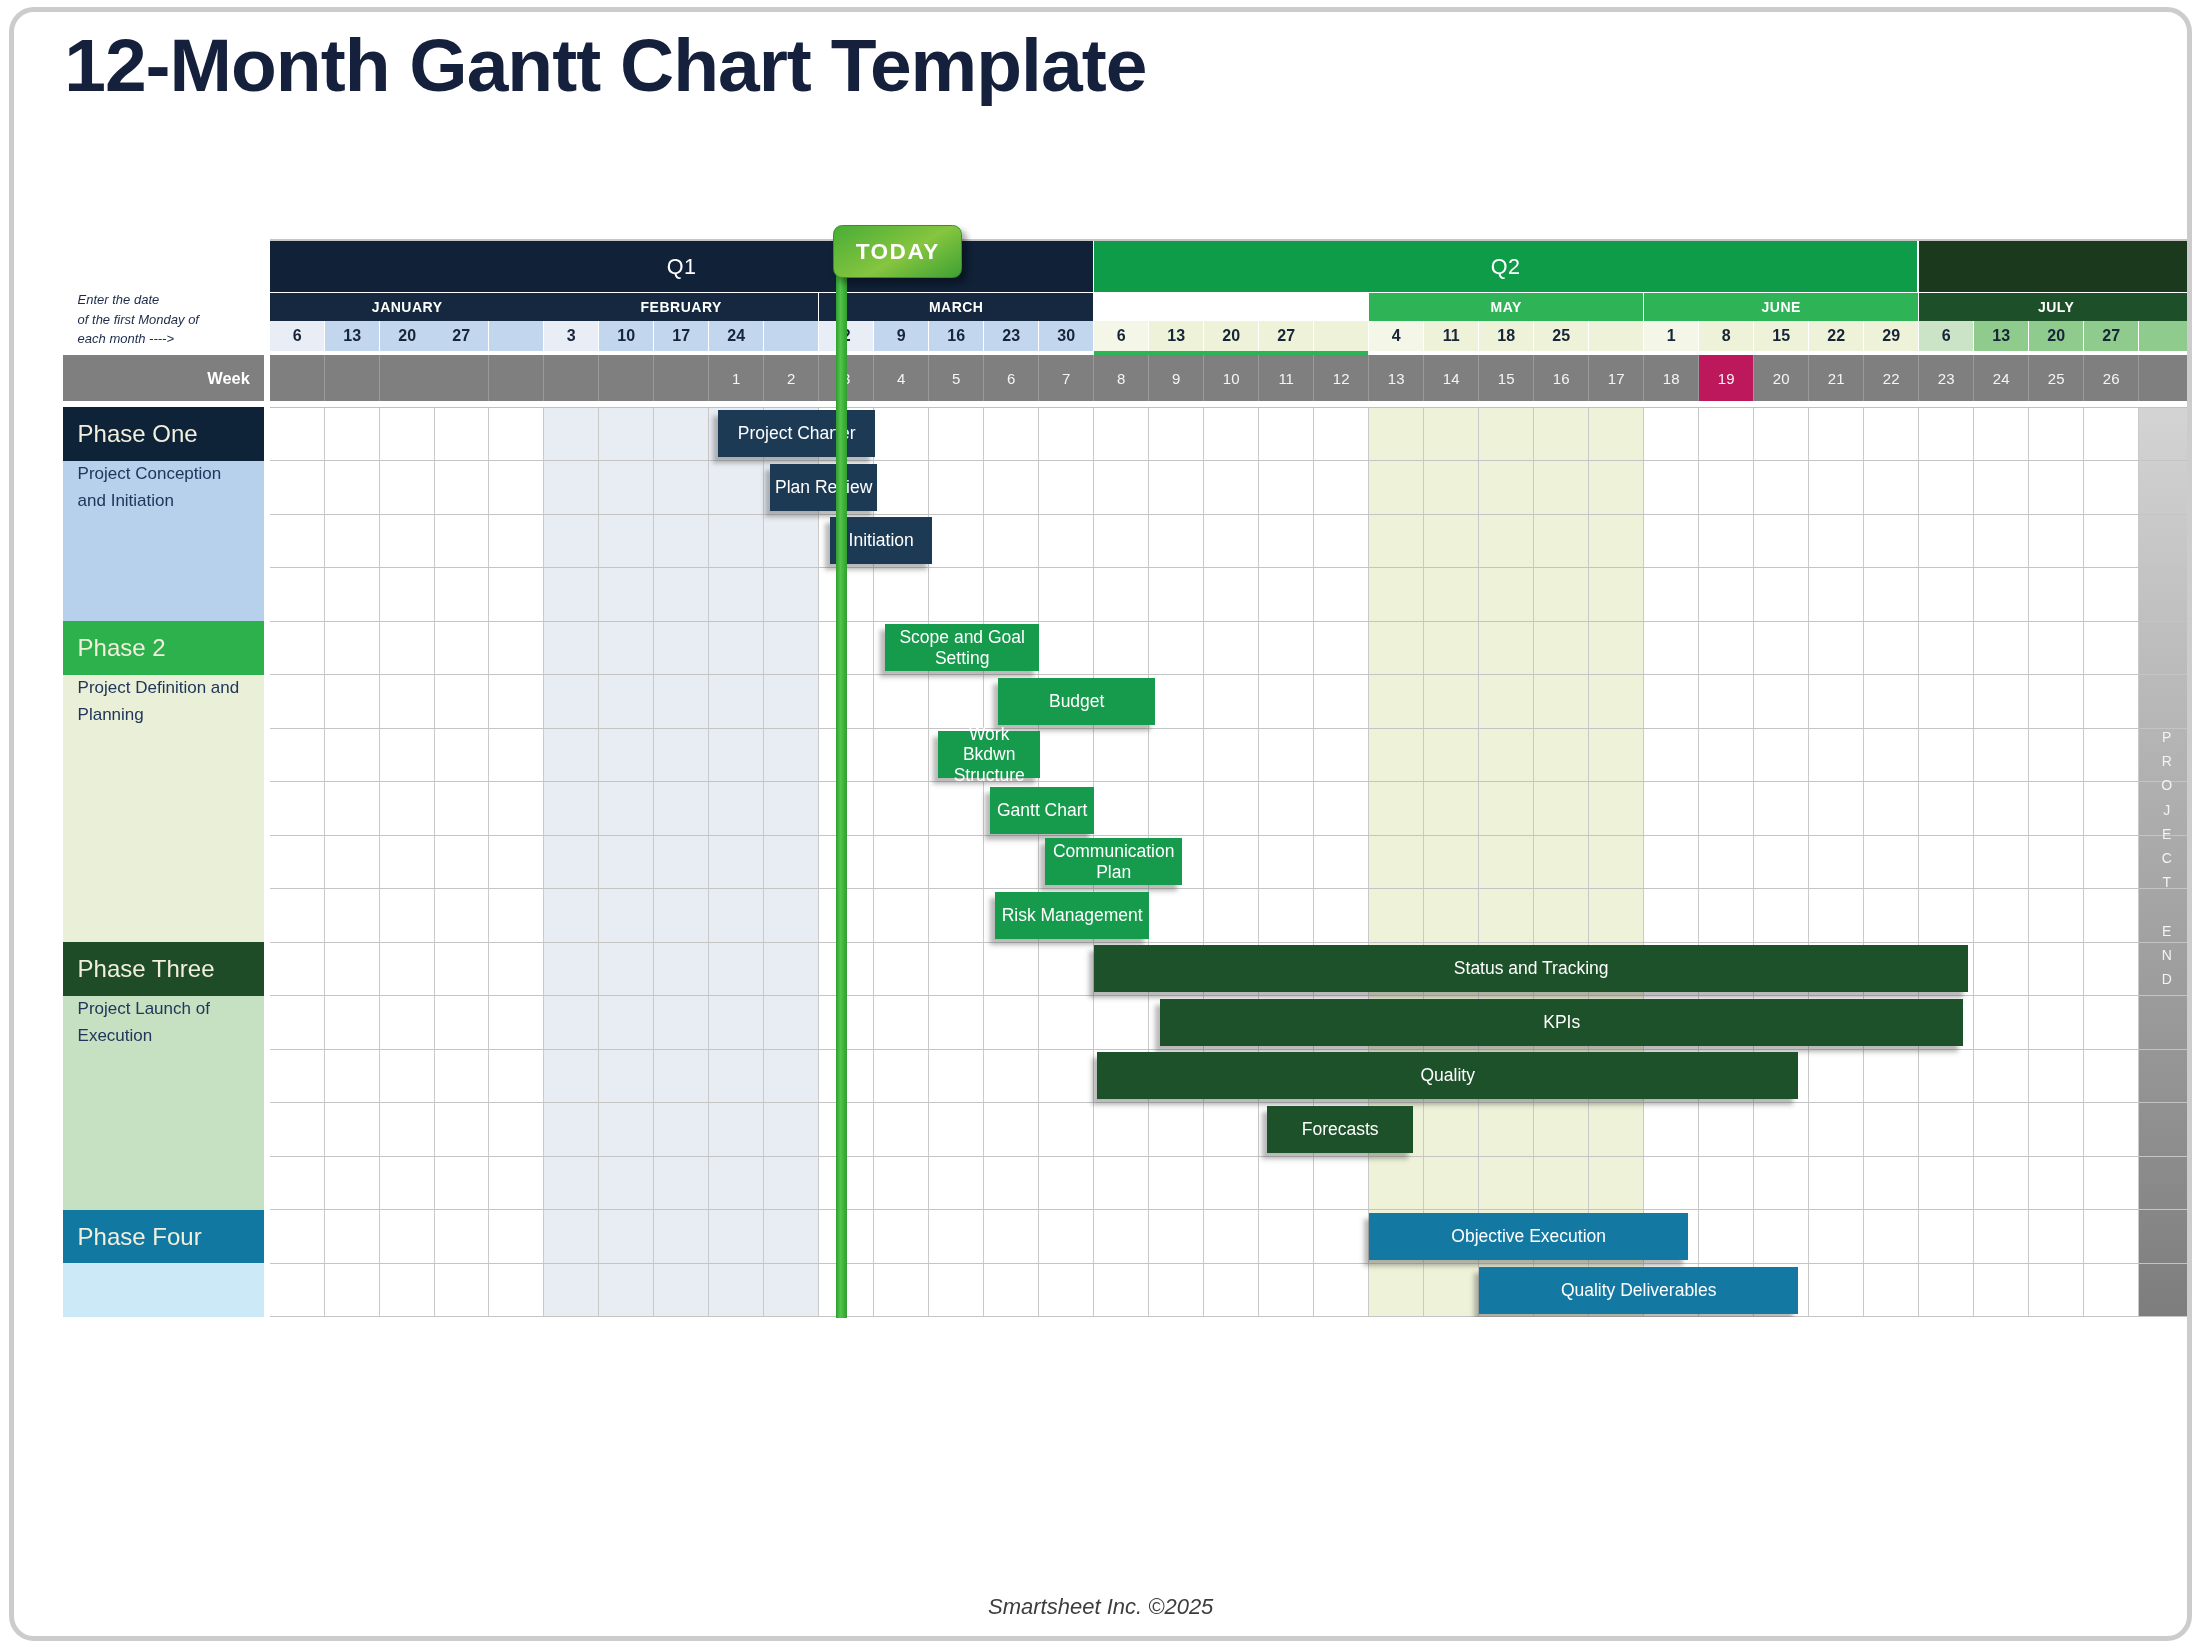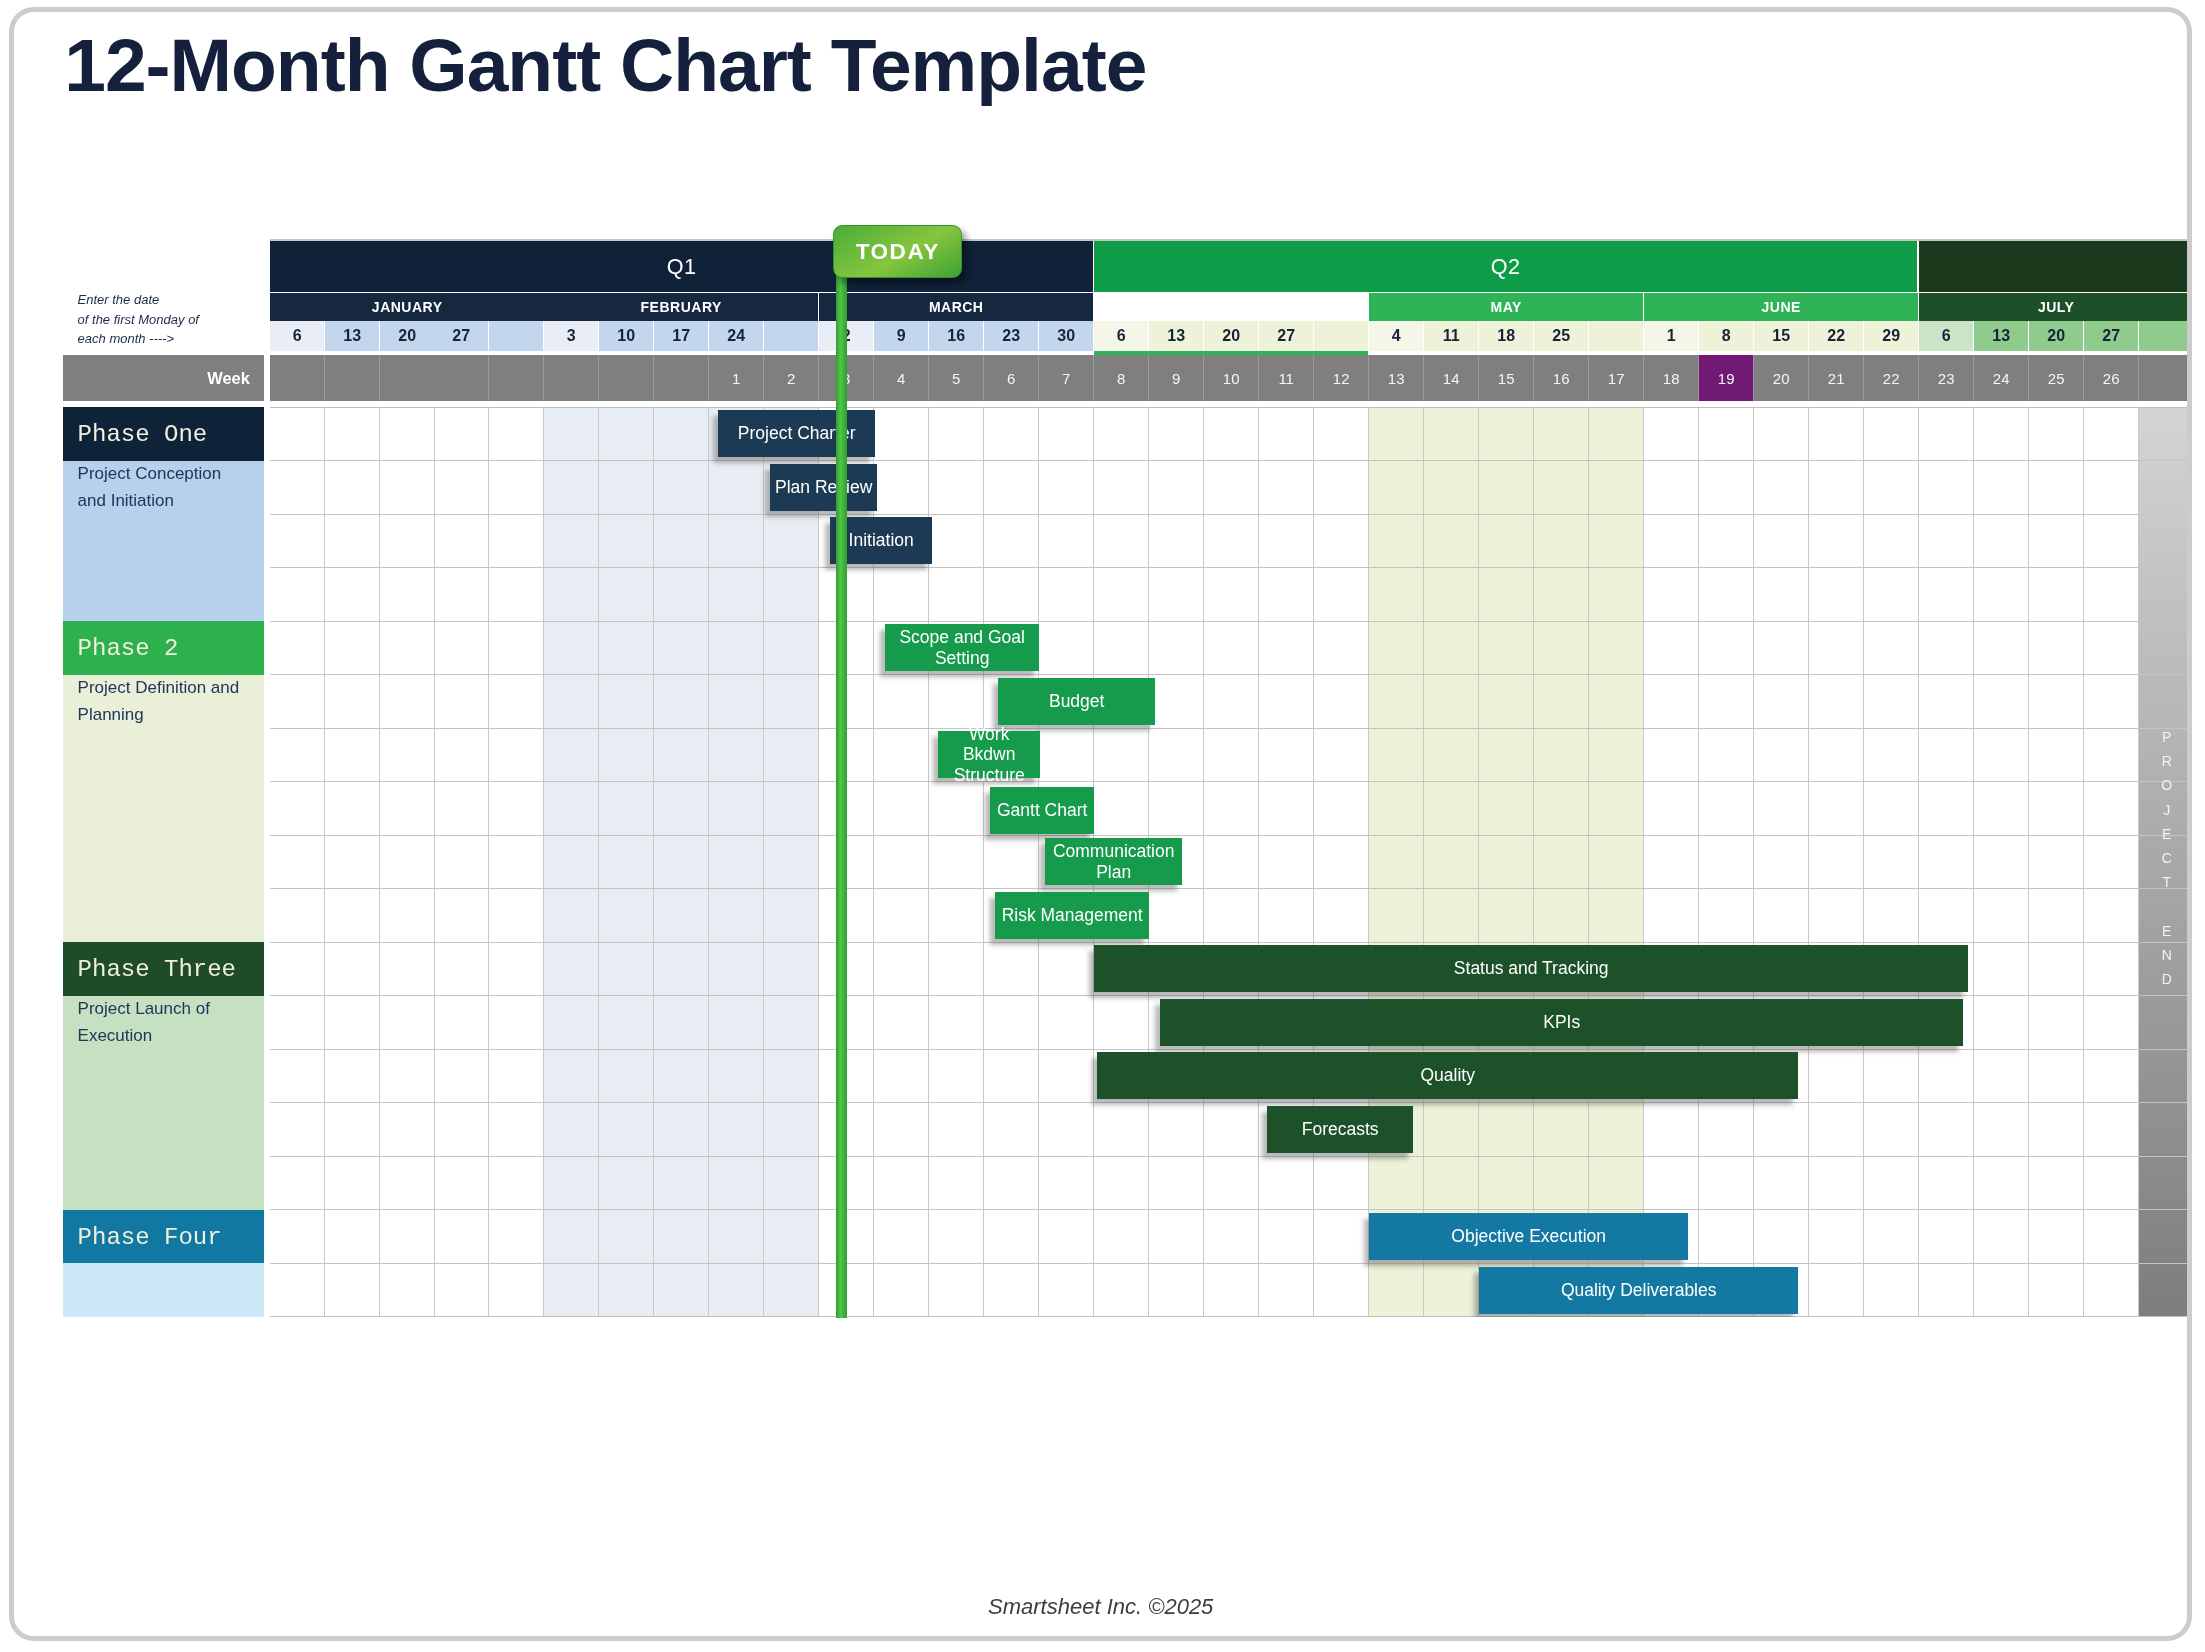--- a/index.html
+++ b/index.html
@@ -24,21 +24,21 @@
          border-right:1px solid #9a9a9a;}
   .weeklbl{position:absolute;left:0;top:114px;width:201px;height:46px;background:#7f7f7f;
          box-sizing:border-box;display:flex;align-items:center;justify-content:flex-end;
          padding-right:14.4px;color:#fff;font-size:16.4px;font-weight:600;}
   .hdr-top{position:absolute;left:207px;top:-2.6px;height:2.6px;background:#c6c6c6;}
   .body{position:absolute;left:0;top:166px;width:2148px;height:910px;overflow:hidden;}
   .stripe{position:absolute;top:0;height:100%;box-sizing:border-box;
           border-right:1px solid #c9c9c9;}
   .rowline{position:absolute;box-sizing:border-box;border-bottom:1.5px solid #c4c4c4;}
   .phead{position:absolute;left:0;width:201px;box-sizing:border-box;display:flex;
-         align-items:center;padding-left:14.4px;color:#f2efdd;font-size:24px;z-index:4;font-family:Liberation Mono, monospace;}
+         align-items:center;padding-left:14.4px;color:#f2efdd;font-size:24px;z-index:4;}
   .pdesc{position:absolute;left:0;width:201px;box-sizing:border-box;display:flex;
          padding-left:14.4px;color:#20365a;font-size:17px;
          line-height:1.55;z-index:4;}
   .pdesc span{display:block;width:162px;}
   .bar{position:absolute;box-sizing:border-box;display:flex;align-items:center;
        justify-content:center;text-align:center;color:#fff;font-size:17.5px;line-height:1.18;
        box-shadow:-5.1px 6.2px 4.6px rgba(70,70,70,.38);z-index:6;padding:0 3.1px;}
   .today-line{position:absolute;width:11.3px;z-index:8;
        background:linear-gradient(90deg,#2f9e2f,#52c44a 40%,#2f9e2f);}
   .today-badge{position:absolute;z-index:9;border-radius:9.2px;
@@ -140,21 +140,21 @@
         <div class="wcell" style="left: 1086px; width: 55px; background: rgb(127, 127, 127);">9</div>
         <div class="wcell" style="left: 1141px; width: 55px; background: rgb(127, 127, 127);">10</div>
         <div class="wcell" style="left: 1196px; width: 55px; background: rgb(127, 127, 127);">11</div>
         <div class="wcell" style="left: 1251px; width: 55px; background: rgb(127, 127, 127);">12</div>
         <div class="wcell" style="left: 1306px; width: 55px; background: rgb(127, 127, 127);">13</div>
         <div class="wcell" style="left: 1361px; width: 55px; background: rgb(127, 127, 127);">14</div>
         <div class="wcell" style="left: 1416px; width: 55px; background: rgb(127, 127, 127);">15</div>
         <div class="wcell" style="left: 1471px; width: 55px; background: rgb(127, 127, 127);">16</div>
         <div class="wcell" style="left: 1526px; width: 55px; background: rgb(127, 127, 127);">17</div>
         <div class="wcell" style="left: 1581px; width: 55px; background: rgb(127, 127, 127);">18</div>
-        <div class="wcell" style="left: 1636px; width: 55px; background: #701a75;">19</div>
+        <div class="wcell" style="left: 1636px; width: 55px; background: #be185d;">19</div>
         <div class="wcell" style="left: 1691px; width: 55px; background: rgb(127, 127, 127);">20</div>
         <div class="wcell" style="left: 1746px; width: 55px; background: rgb(127, 127, 127);">21</div>
         <div class="wcell" style="left: 1801px; width: 55px; background: rgb(127, 127, 127);">22</div>
         <div class="wcell" style="left: 1856px; width: 55px; background: rgb(127, 127, 127);">23</div>
         <div class="wcell" style="left: 1911px; width: 55px; background: rgb(127, 127, 127);">24</div>
         <div class="wcell" style="left: 1966px; width: 55px; background: rgb(127, 127, 127);">25</div>
         <div class="wcell" style="left: 2021px; width: 55px; background: rgb(127, 127, 127);">26</div>
         <div class="wcell" style="left: 2076px; width: 55px; background: rgb(127, 127, 127);"></div>
       </div>
     <div class="body" id="chartBody">

